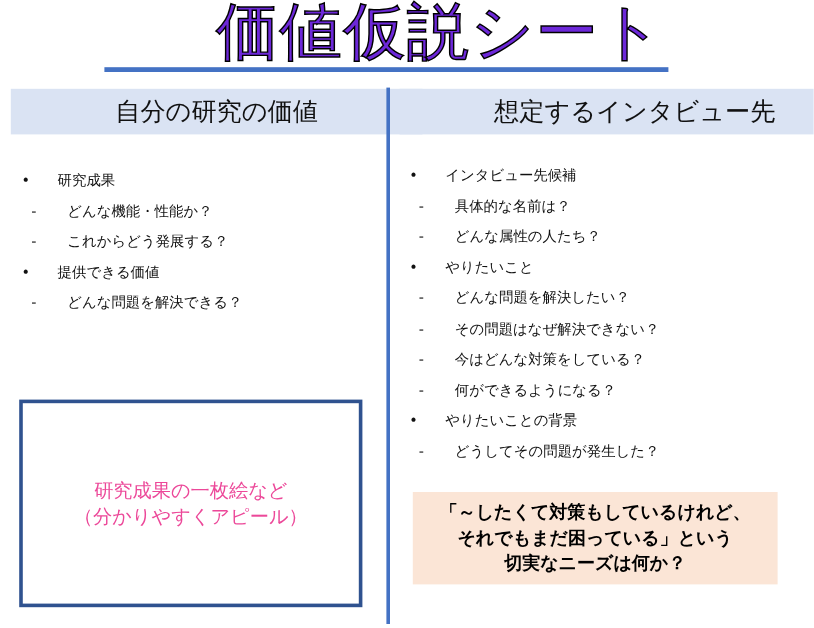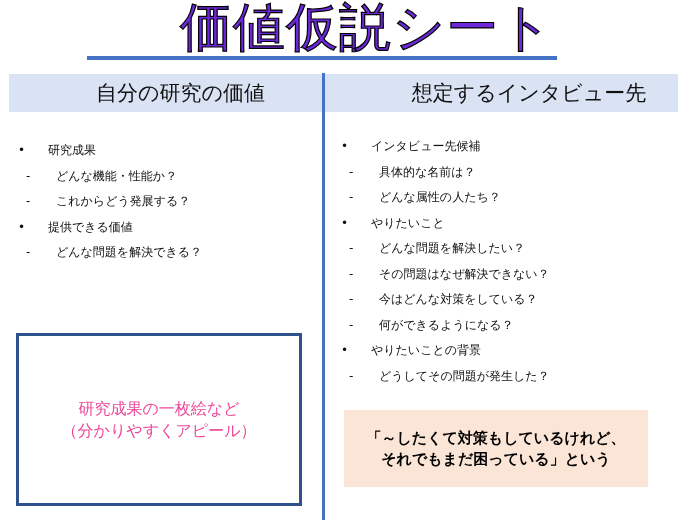--- a/index.html
+++ b/index.html
@@ -84,13 +84,14 @@
   <li class="l2"><span class="mark">-</span><span>その問題はなぜ解決できない？</span></li>
   <li class="l2"><span class="mark">-</span><span>今はどんな対策をしている？</span></li>
   <li class="l2"><span class="mark">-</span><span>何ができるようになる？</span></li>
   <li class="l1"><span class="mark">•</span><span>やりたいことの背景</span></li>
   <li class="l2"><span class="mark">-</span><span>どうしてその問題が発生した？</span></li>
 </ul>
 
 <div class="callout">
   <div>「～したくて対策もしているけれど、</div>
   <div>それでもまだ困っている」という</div>
+  <div>切実なニーズは何か？</div>
 </div>
 
 </body></html>

